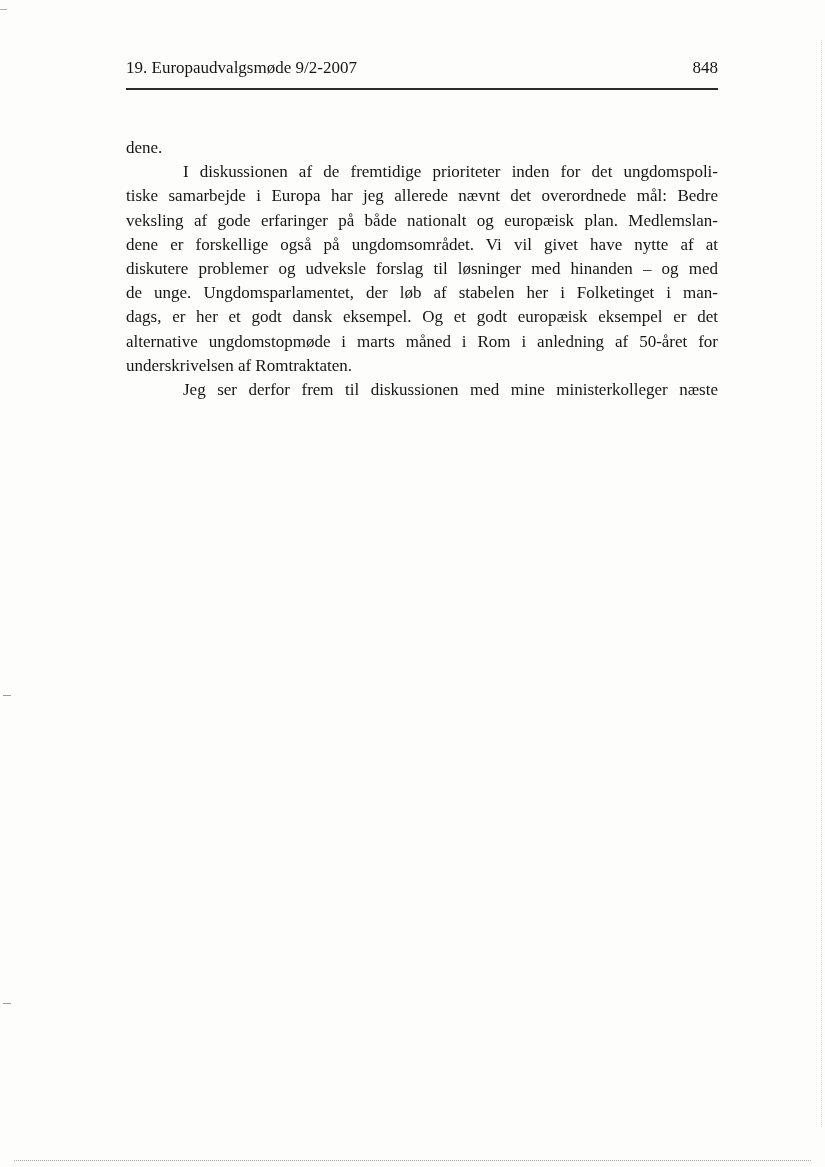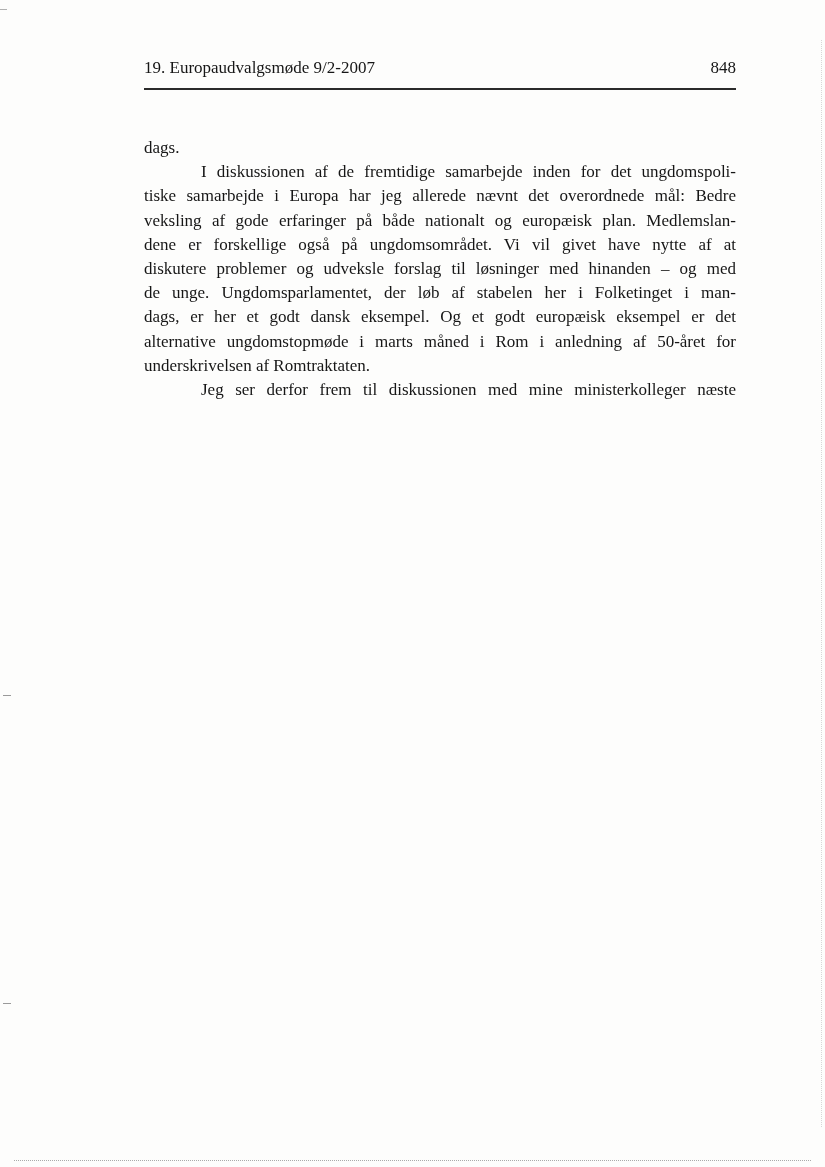--- a/index.html
+++ b/index.html
@@ -12,21 +12,21 @@
     width: 825px;
     height: 1167px;
     margin: 0 auto;
     background: #fdfdfc;
     overflow: hidden;
     font-family: "Liberation Serif", "DejaVu Serif", serif;
     color: #161616;
   }
   .content {
     position: absolute;
-    left: 144px;
+    left: 126px;
     top: 58px;
     width: 592px;
   }
   .page-header {
     display: flex;
     justify-content: space-between;
     align-items: baseline;
     font-size: 17px;
     line-height: 20px;
   }
@@ -108,25 +108,25 @@
     <div class="page-header">
       <span>19. Europaudvalgsmøde 9/2-2007</span>
       <span>848</span>
     </div>
 
     <div class="header-rule"></div>
 
     <div class="doc-body">
 
       <div class="paragraph">
-        <div class="line last">dags.</div>
+        <div class="line last">dene.</div>
       </div>
 
       <div class="paragraph">
-        <div class="line indent">I diskussionen af de fremtidige samarbejde inden for det ungdomspoli-</div>
+        <div class="line indent">I diskussionen af de fremtidige prioriteter inden for det ungdomspoli-</div>
         <div class="line">tiske samarbejde i Europa har jeg allerede nævnt det overordnede mål: Bedre</div>
       </div>
 
       <div class="paragraph">
         <div class="line">veksling af gode erfaringer på både nationalt og europæisk plan. Medlemslan-</div>
         <div class="line">dene er forskellige også på ungdomsområdet. Vi vil givet have nytte af at</div>
         <div class="line">diskutere problemer og udveksle forslag til løsninger med hinanden – og med</div>
         <div class="line">de unge. Ungdomsparlamentet, der løb af stabelen her i Folketinget i man-</div>
         <div class="line">dags, er her et godt dansk eksempel. Og et godt europæisk eksempel er det</div>
         <div class="line">alternative ungdomstopmøde i marts måned i Rom i anledning af 50-året for</div>

